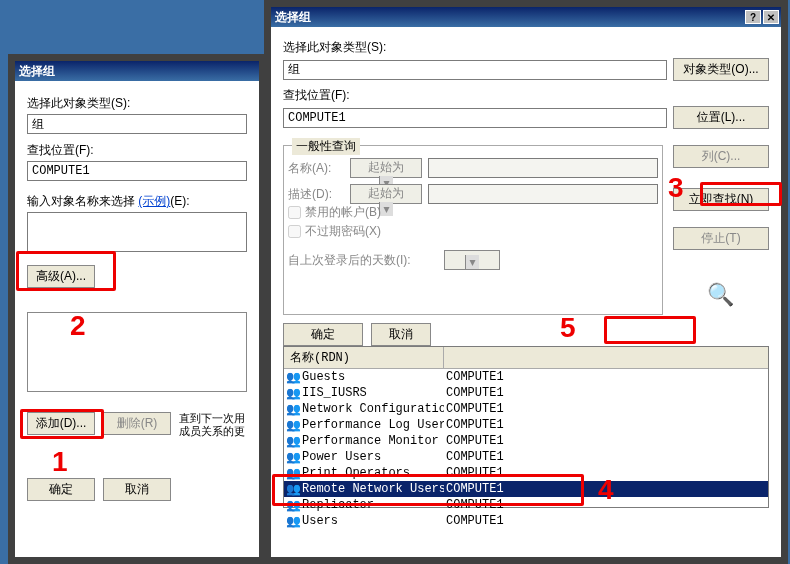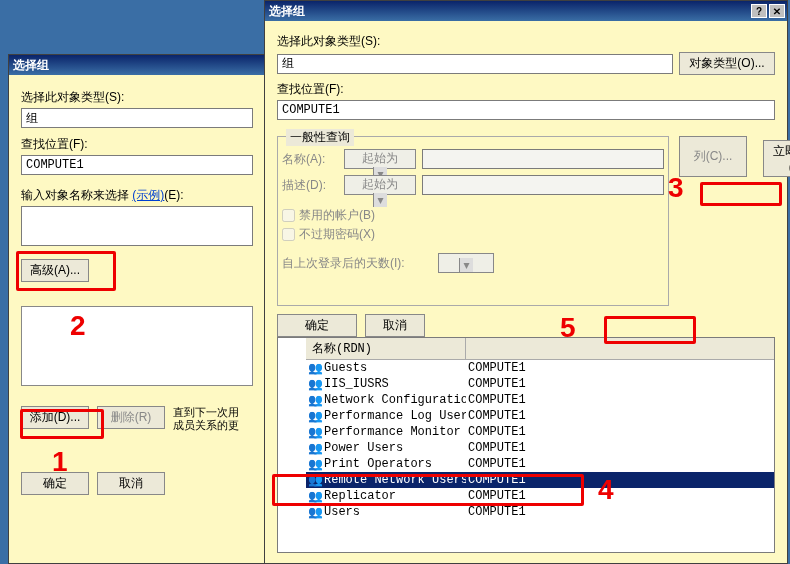--- a/index.html
+++ b/index.html
@@ -7,22 +7,22 @@
     font-family: "Microsoft YaHei", "SimSun", Tahoma, sans-serif;
     font-size: 12px;
     background: #3a6ea5;
     width: 790px;
     height: 564px;
     position: relative;
     overflow: hidden;
   }
   .window {
     position: absolute;
-    background: #fef9c3;
-    border: 1px solid #404040;
+    background: #ffffff;
+    border: 7px solid #404040;
   }
   .titlebar {
     background: linear-gradient(#0a246a, #3a6ea5);
     color: #fff;
     height: 20px;
     display: flex;
     align-items: center;
     justify-content: space-between;
     padding: 0 2px 0 4px;
     font-weight: bold;
@@ -124,20 +124,21 @@
   </div>
   <div class="content" style="padding:8px 12px 6px;">
     <div class="label">选择此对象类型(S):</div>
     <div class="row">
       <input class="input" style="flex: 1 1 0%;" readonly="" value="组">
       <button class="btn" style="min-width:96px">对象类型(O)...</button>
     </div>
     <div class="label" style="margin-top:6px">查找位置(F):</div>
     <div class="row">
       <input class="input" style="flex: 1 1 0%;" readonly="" value="COMPUTE1">
+      <button class="btn" style="min-width:96px">位置(L)...</button>
     </div>
 
     <div style="display:flex; gap:10px; margin-top:8px; align-items:flex-start;">
       <div class="fieldset" style="flex:1; height:170px;">
         <div class="fieldset-title">一般性查询</div>
         <div class="row disabled" style="margin-top:4px">
           <span style="width:56px">名称(A):</span>
           <div class="combo">
               <span>起始为</span>
               <span class="arrow">▾</span>
@@ -145,51 +146,51 @@
           <input class="input readonly" style="flex: 1 1 0%; height: 20px;">
         </div>
         <div class="row disabled" style="margin-top:6px">
           <span style="width:56px">描述(D):</span>
           <div class="combo">
               <span>起始为</span>
               <span class="arrow">▾</span>
             </div>
           <input class="input readonly" style="flex: 1 1 0%; height: 20px;">
         </div>
-        <label class="chk" style="margin-top:12px">
+        <label class="chk" style="margin-top:0">
             <input type="checkbox" disabled="" style="">
             <span>禁用的帐户(B)</span>
           </label>
         <label class="chk">
             <input type="checkbox" disabled="" style="">
             <span>不过期密码(X)</span>
           </label>
         <div class="row disabled" style="margin-top:10px">
           <span style="width:150px">自上次登录后的天数(I):</span>
           <div class="combo" style="min-width:56px">
               <span></span>
               <span class="arrow">▾</span>
             </div>
         </div>
       </div>
-      <div style="display:flex; flex-direction:row; gap:16px; width:96px; padding-top:8px;">
+      <div style="display:flex; flex-direction:column; gap:16px; width:96px; padding-top:8px;">
         <button class="btn disabled">列(C)...</button>
         <button class="btn" style="margin-top:4px">立即查找(N)</button>
         <button class="btn disabled">停止(T)</button>
         <div style="flex:1"></div>
         <div style="text-align:center;font-size:22px">🔍</div>
       </div>
     </div>
 
     <div class="row-right" style="margin-top:8px;">
       <button class="btn" style="min-width:80px">确定</button>
       <button class="btn" style="min-width:60px">取消</button>
     </div>
 
-    <div class="list" style="height:216px;padding-left:28px;">
+    <div class="list" style="height:162px;">
       <div class="list-header">
         <div style="width:160px">名称(RDN)</div>
       </div>
       <div class="list-body" id="results-body">
           <div class="list-row">
             <div class="cell-name">
               <span class="grp-icon">👥</span>
               <span>Guests</span>
             </div>
             <div class="cell-folder">COMPUTE1</div>

